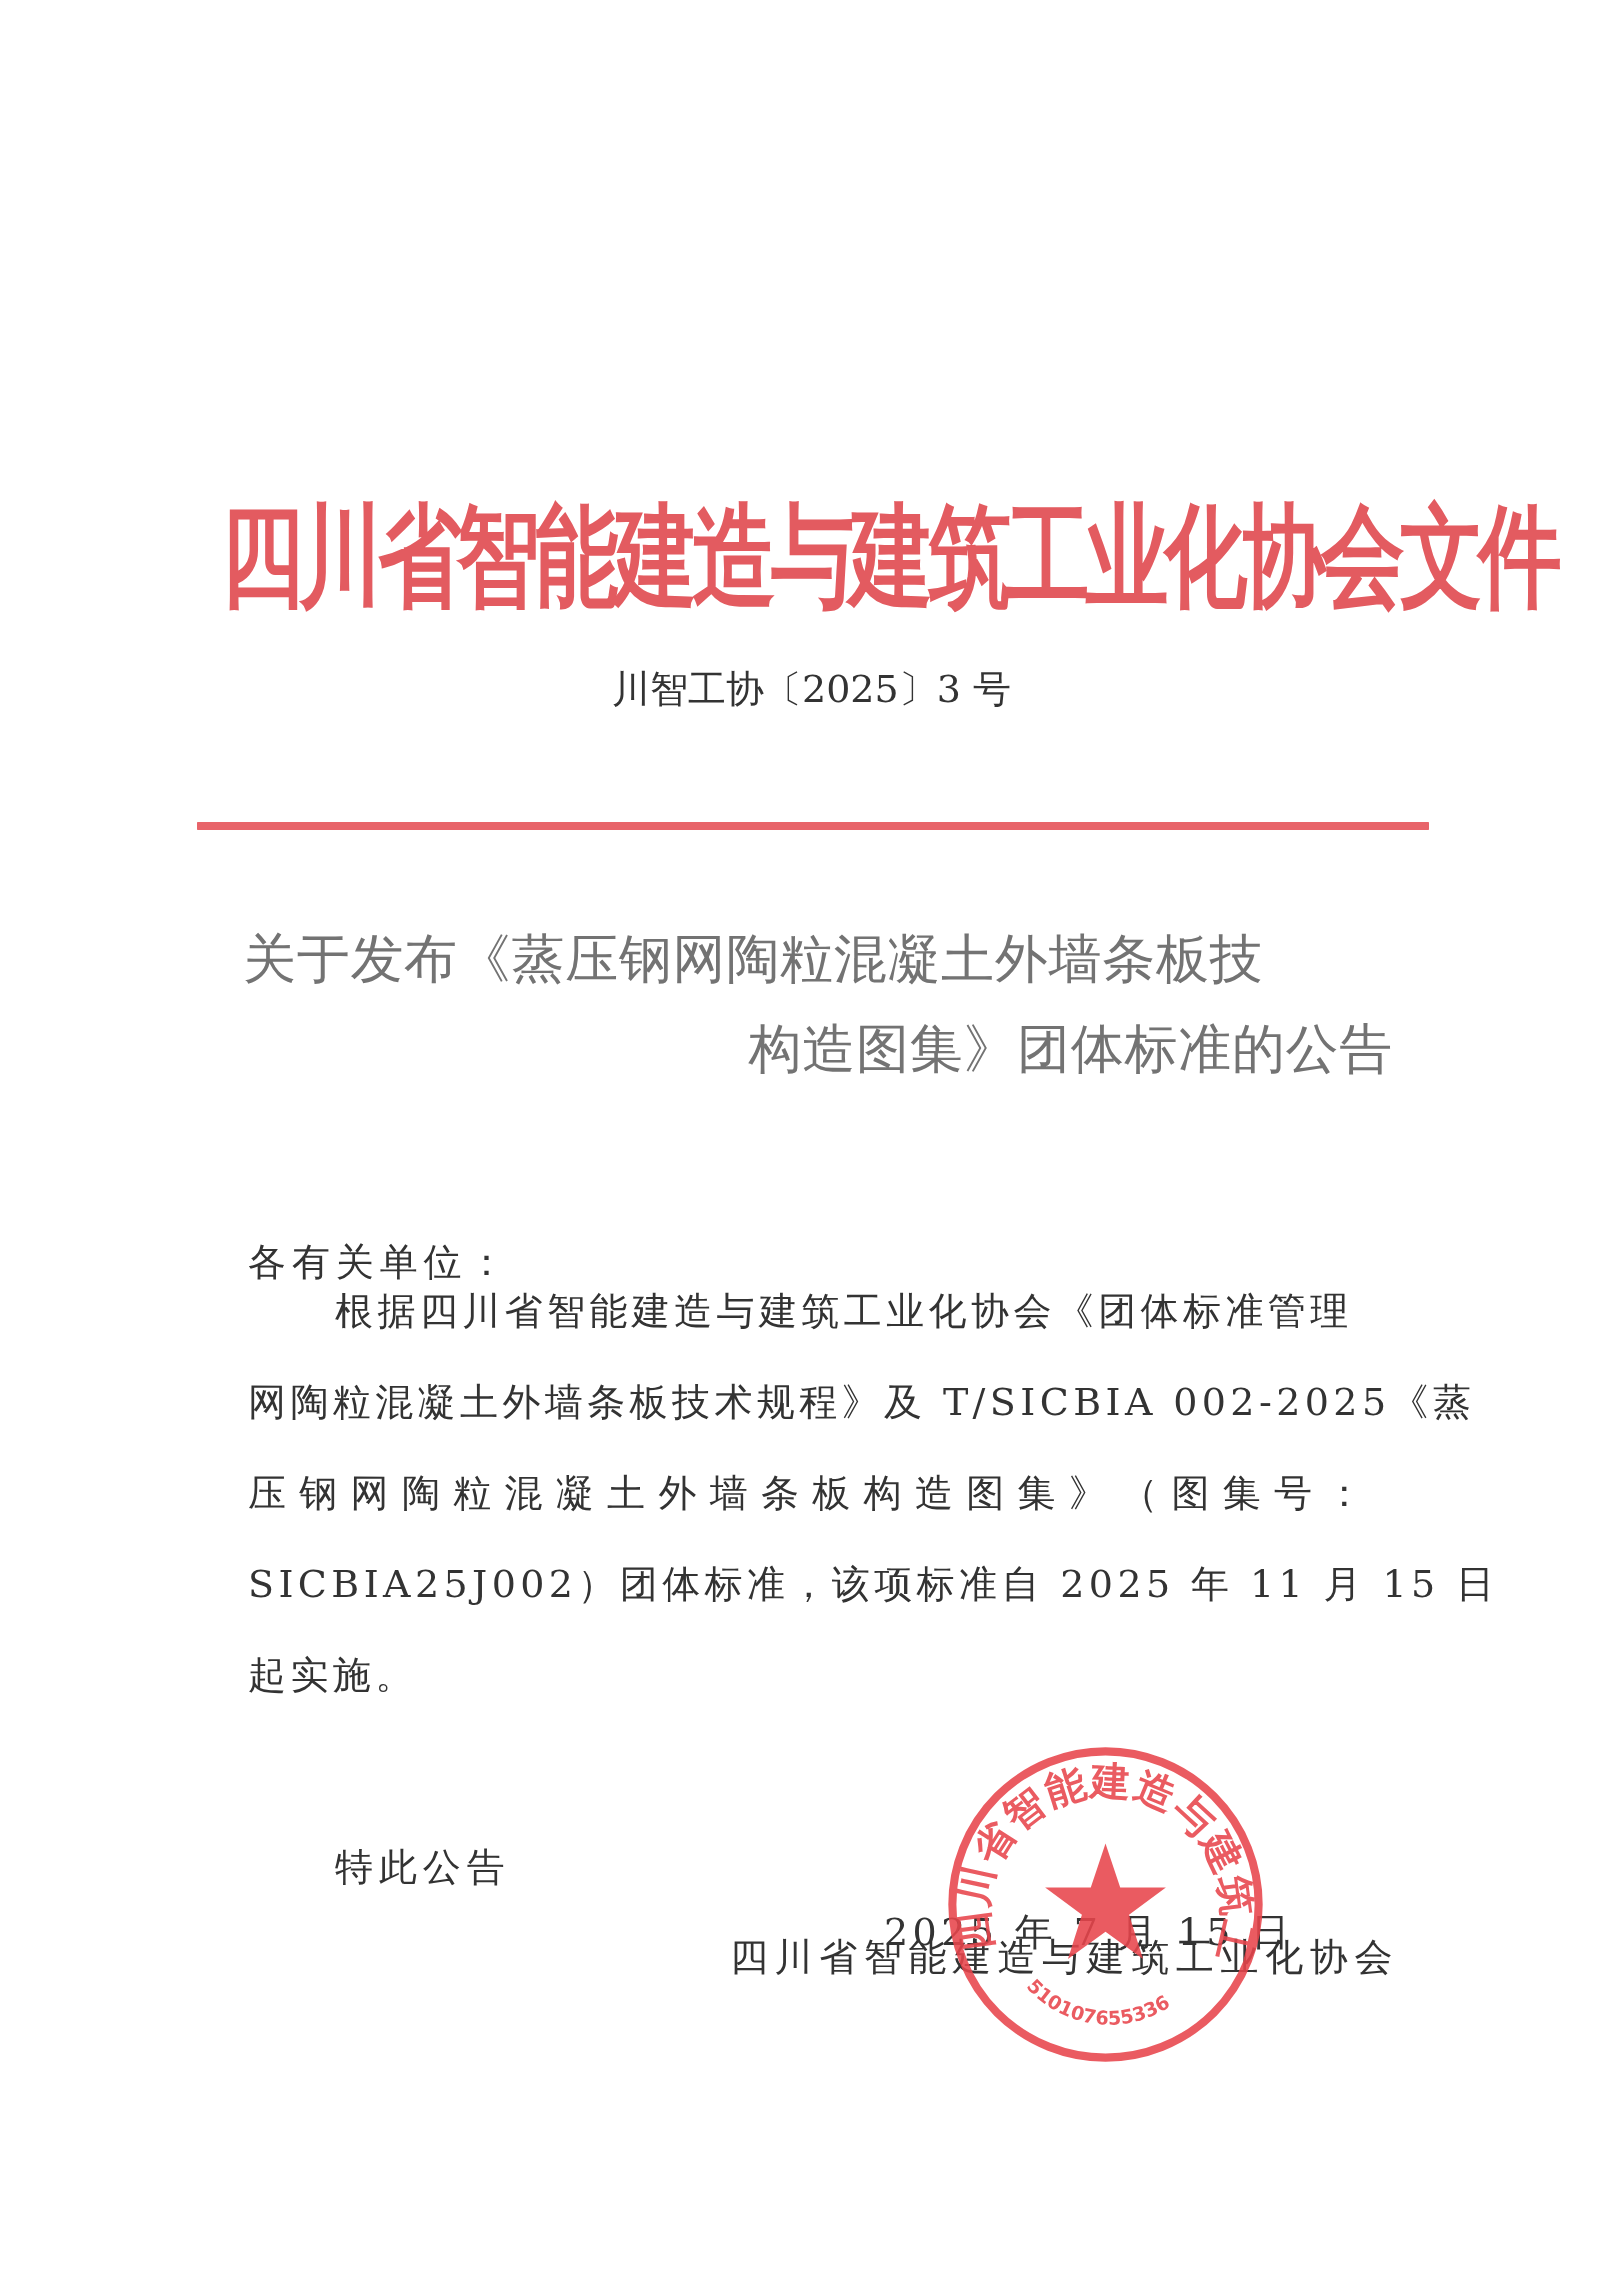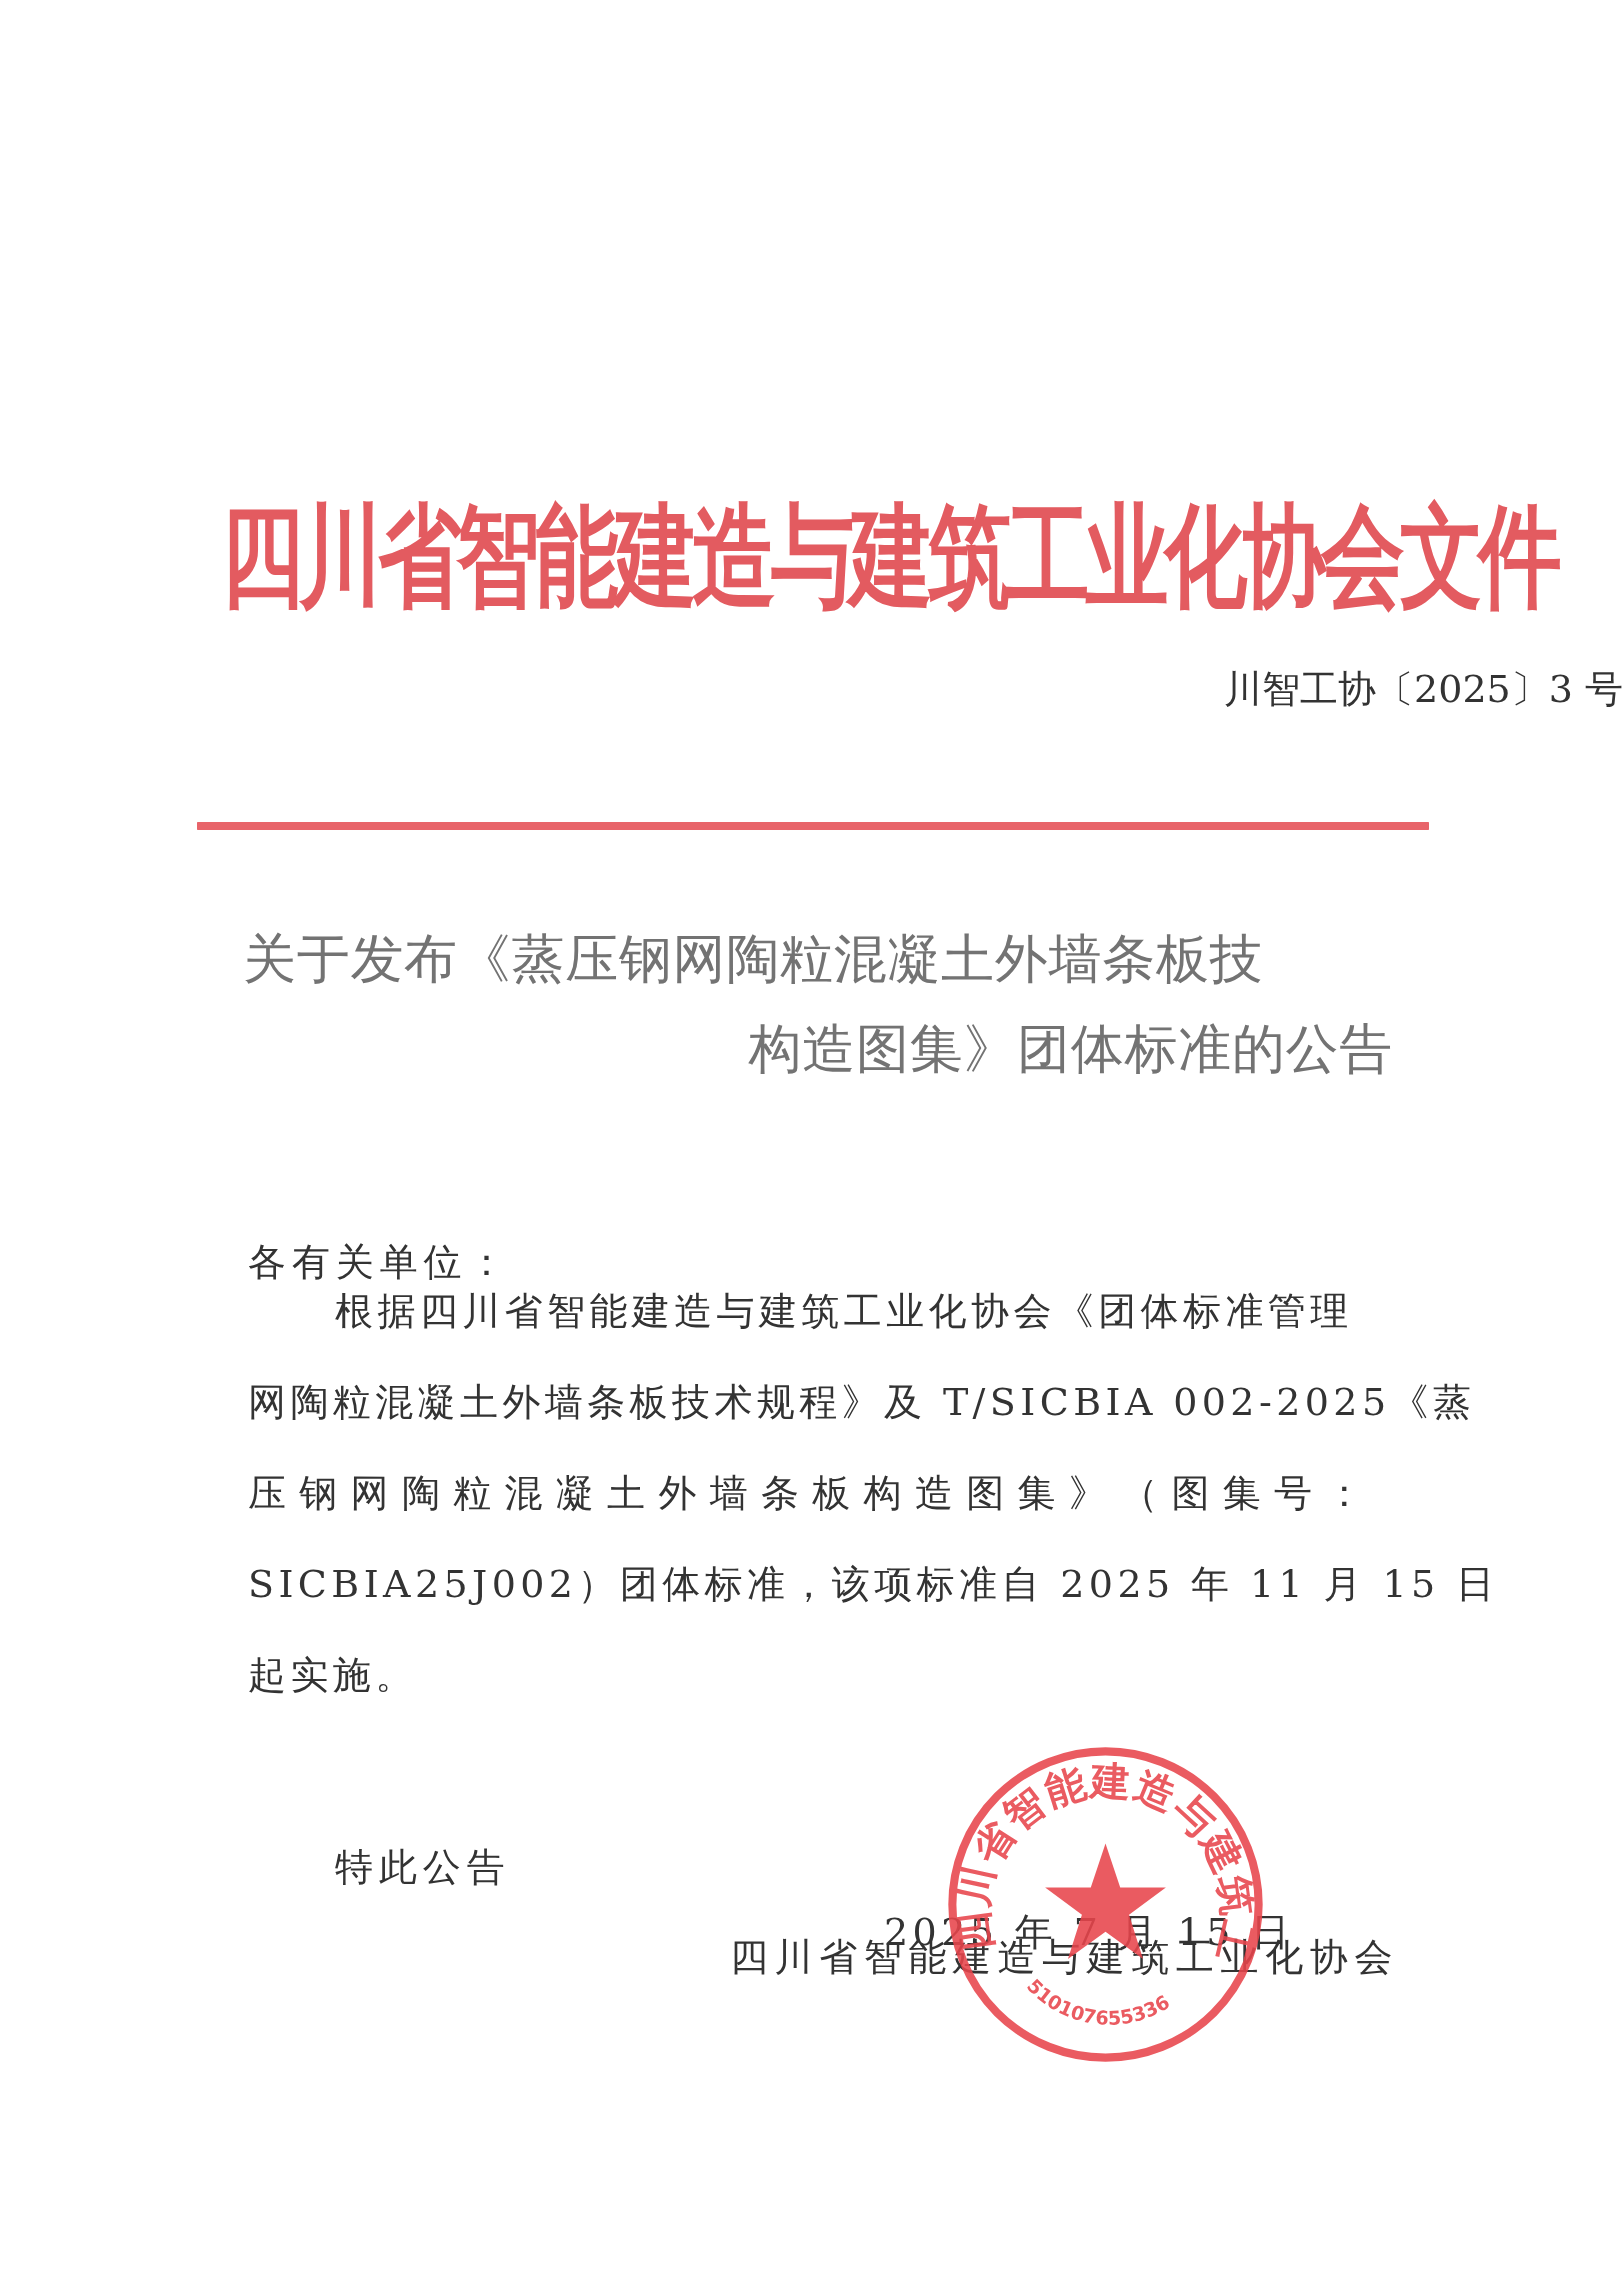--- a/index.html
+++ b/index.html
@@ -34,21 +34,21 @@
       white-space: nowrap;
       letter-spacing: -4.4px;
       transform: scaleY(1.35);
       transform-origin: top left;
     }
     .doc-number {
       position: absolute;
       left: 0;
       width: 100%;
       top: 663px;
-      text-align: right;
+      text-align: center;
       font-size: 38px;
       line-height: 52px;
       color: #333333;
       font-family: "DejaVu Serif", "Liberation Serif", serif;
     }
     .red-rule {
       position: absolute;
       left: 197px;
       top: 822px;
       width: 1232px;

